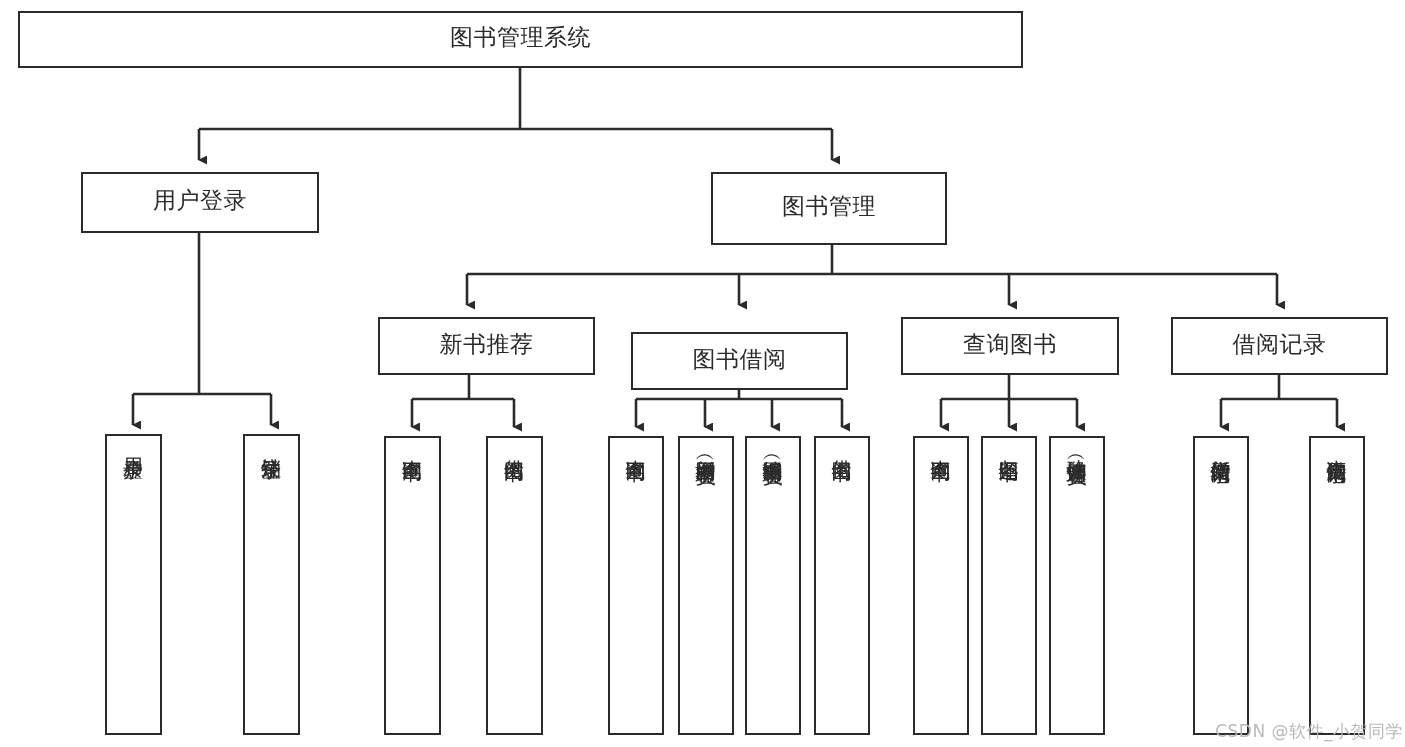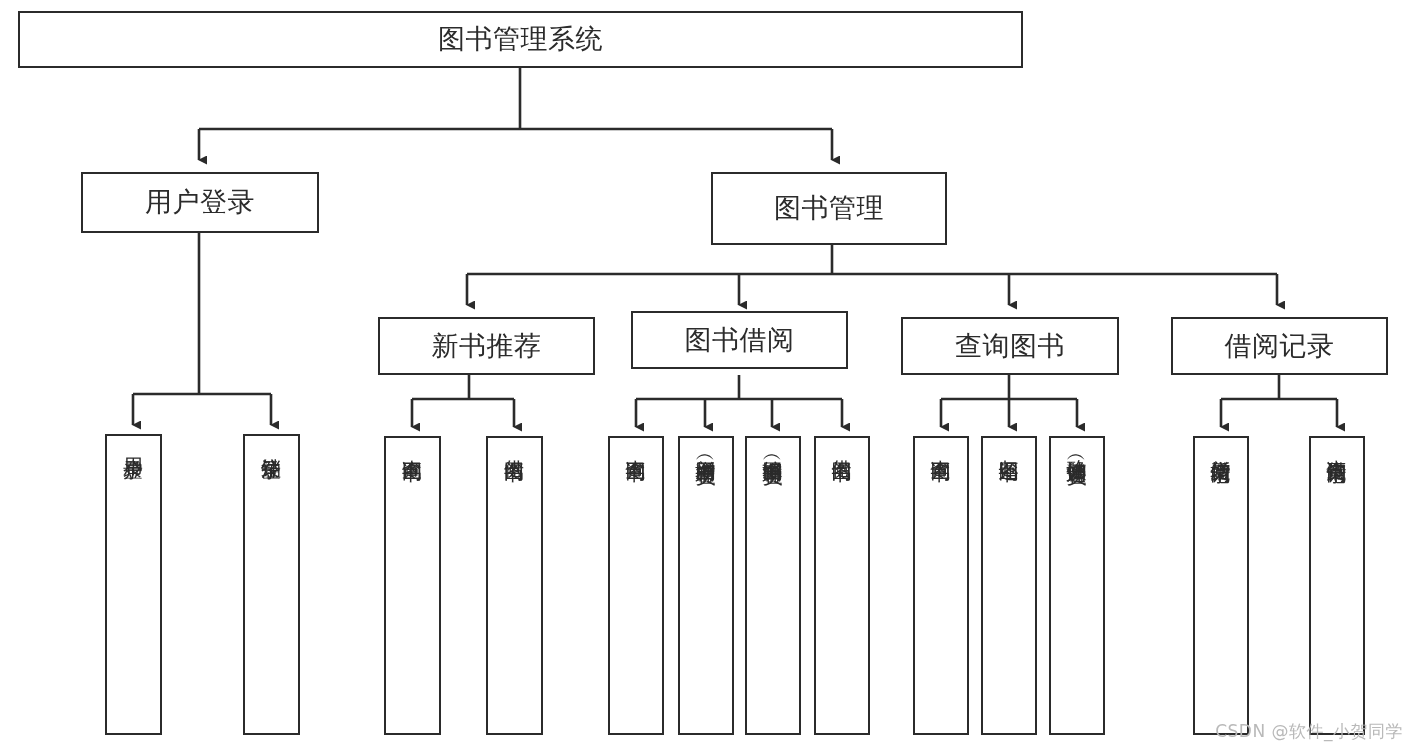--- a/index.html
+++ b/index.html
@@ -38,21 +38,22 @@
   }
   .node-label {
     display: block;
     text-align: center;
     line-height: 1.22;
     white-space: pre;
     letter-spacing: 0.5px;
   }
   .node.horizontal .node-label {
     writing-mode: horizontal-tb;
-    font-size: 27px;
+    font-size: 23px;
+    font-family: Liberation Mono, monospace;
   }
   .node.vertical {
     align-items: flex-start;
     justify-content: center;
     padding-top: 6px;
   }
   .node.vertical .node-label {
     writing-mode: vertical-rl;
     text-orientation: upright;
     font-size: 20px;
@@ -141,21 +142,21 @@
   </div>
 
   <div class="node horizontal tier-2" style="left:711px; top:172px; width:236px; height:73px;">
     <span class="node-label">图书管理</span>
   </div>
 
   <div class="node horizontal tier-3" style="left:378px; top:317px; width:217px; height:58px;">
     <span class="node-label">新书推荐</span>
   </div>
 
-  <div class="node horizontal tier-3" style="left:631px; top:311px; width:217px; height:58px;">
+  <div class="node horizontal tier-3" style="left:631px; top:332px; width:217px; height:58px;">
     <span class="node-label">图书借阅</span>
   </div>
 
   <div class="node horizontal tier-3" style="left:901px; top:317px; width:218px; height:58px;">
     <span class="node-label">查询图书</span>
   </div>
 
   <div class="node horizontal tier-3" style="left:1171px; top:317px; width:217px; height:58px;">
     <span class="node-label">借阅记录</span>
   </div>

